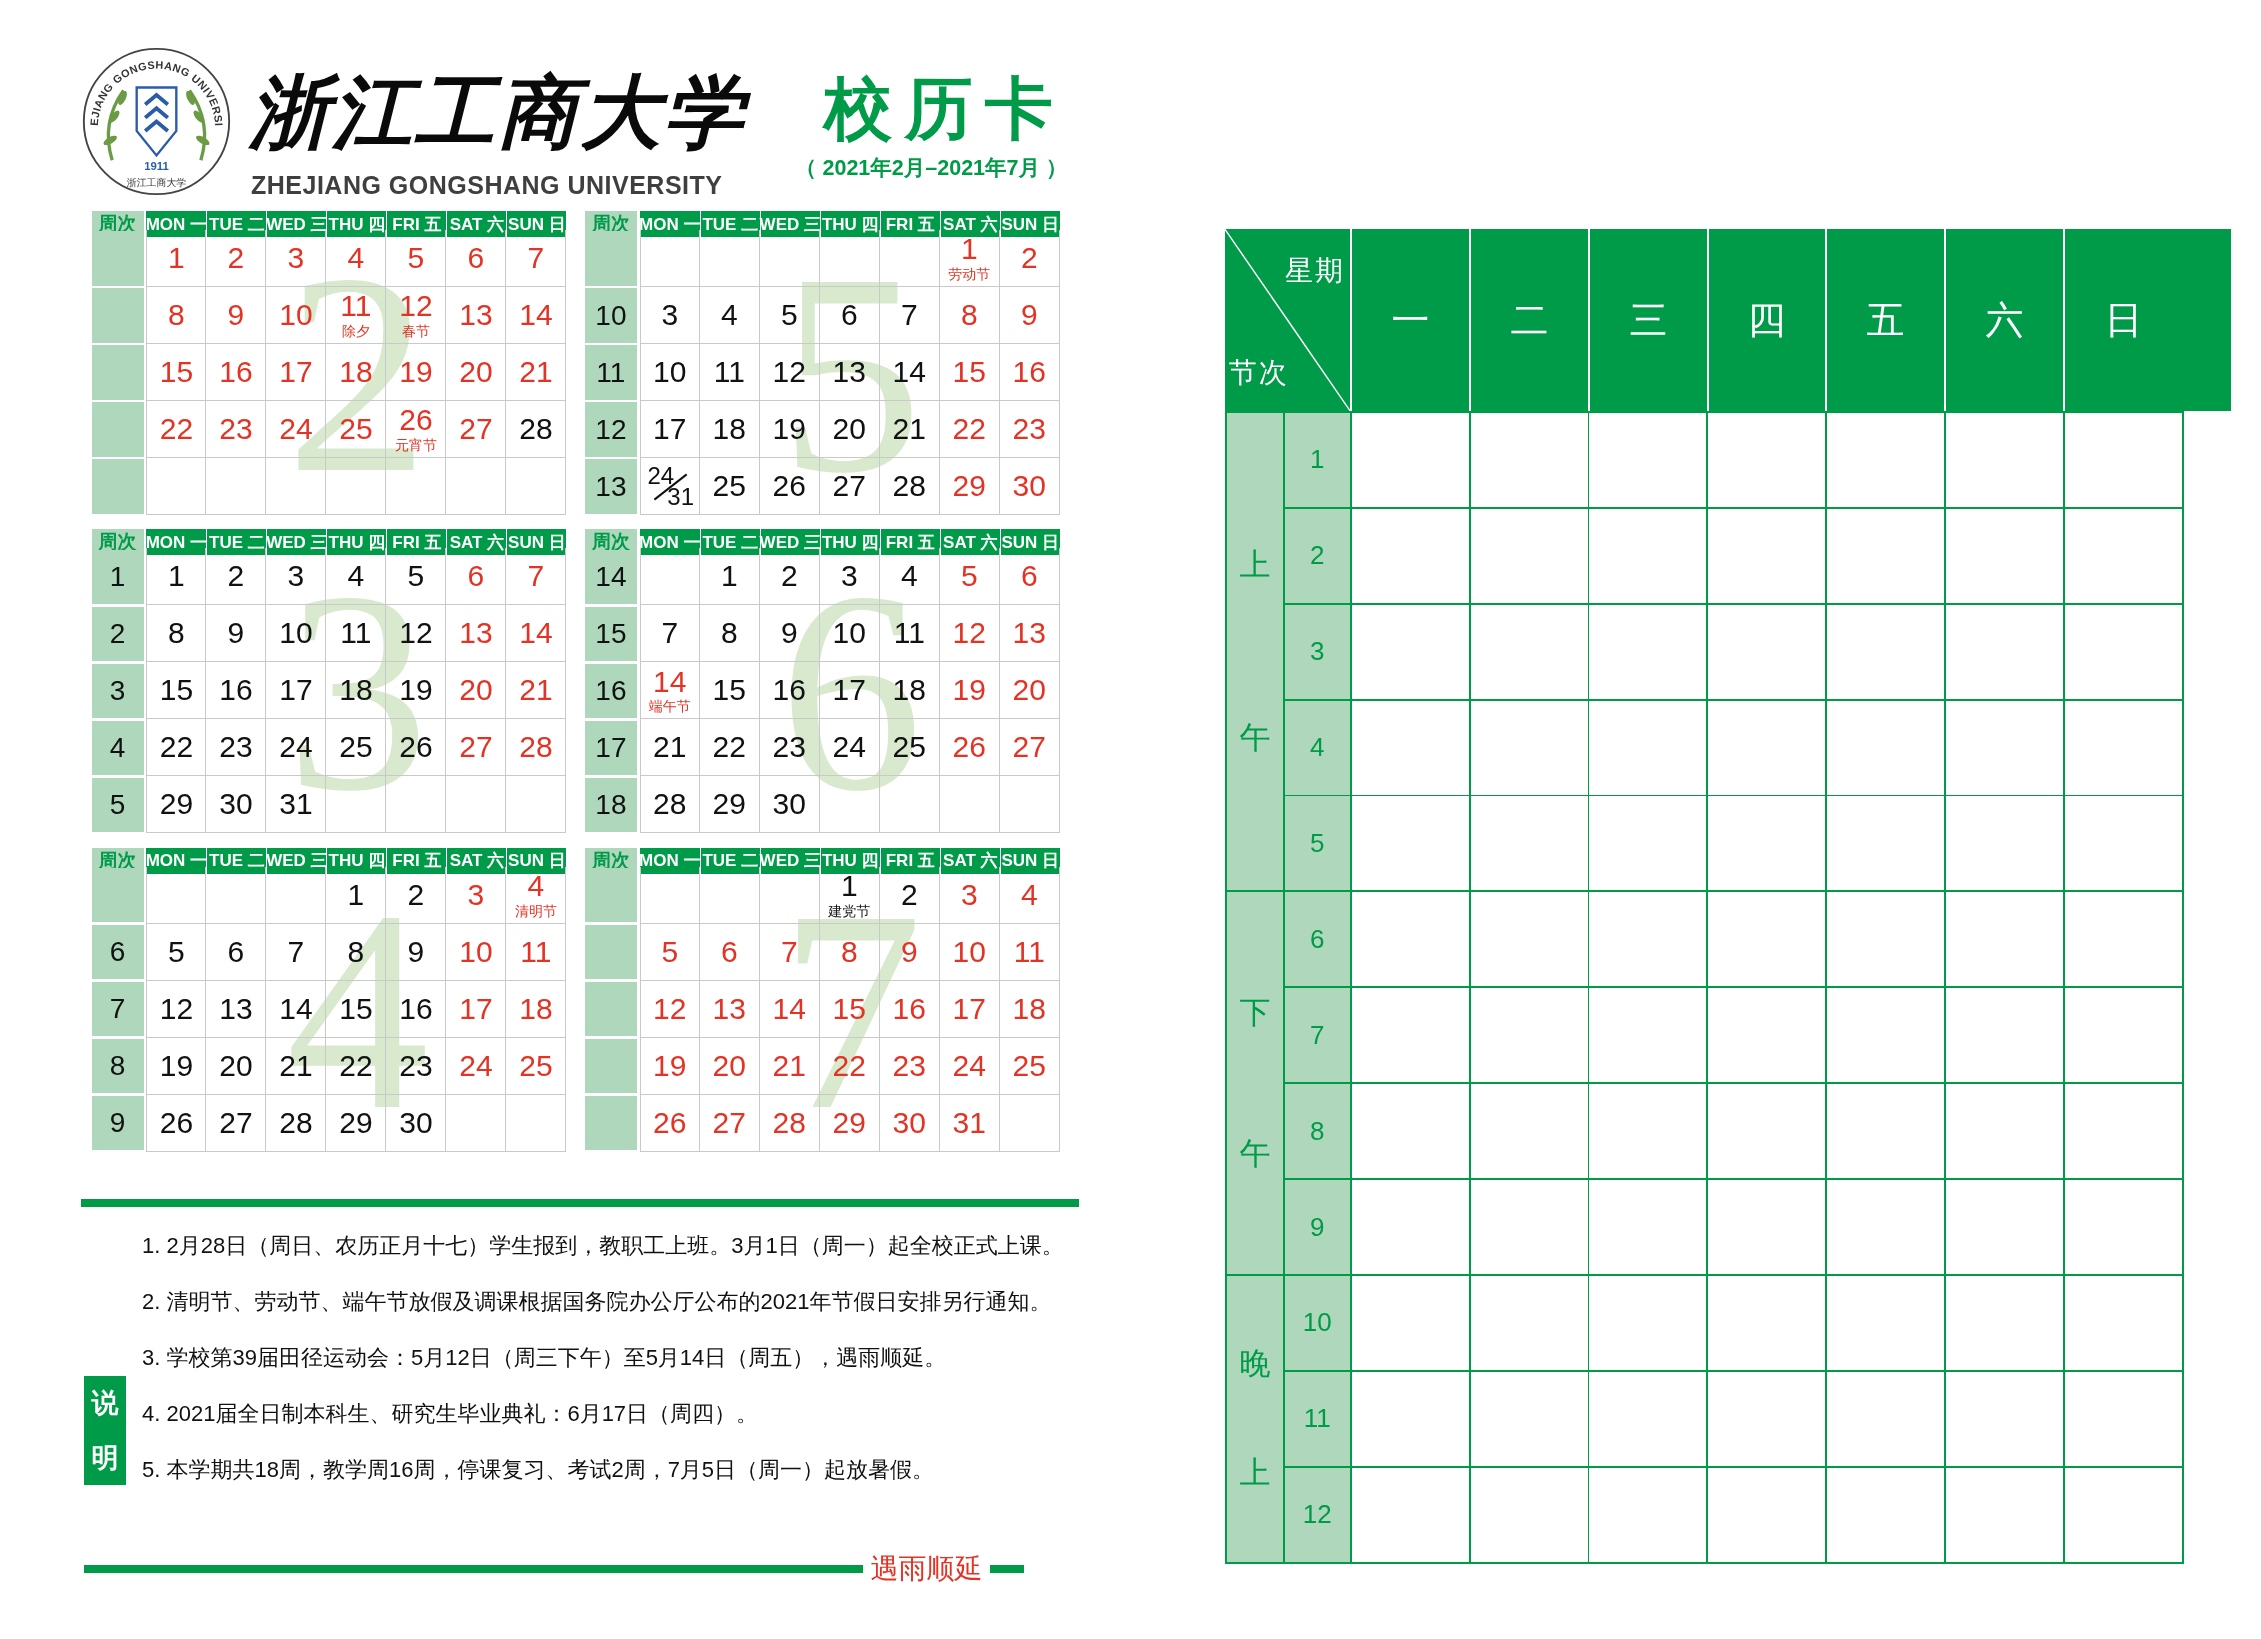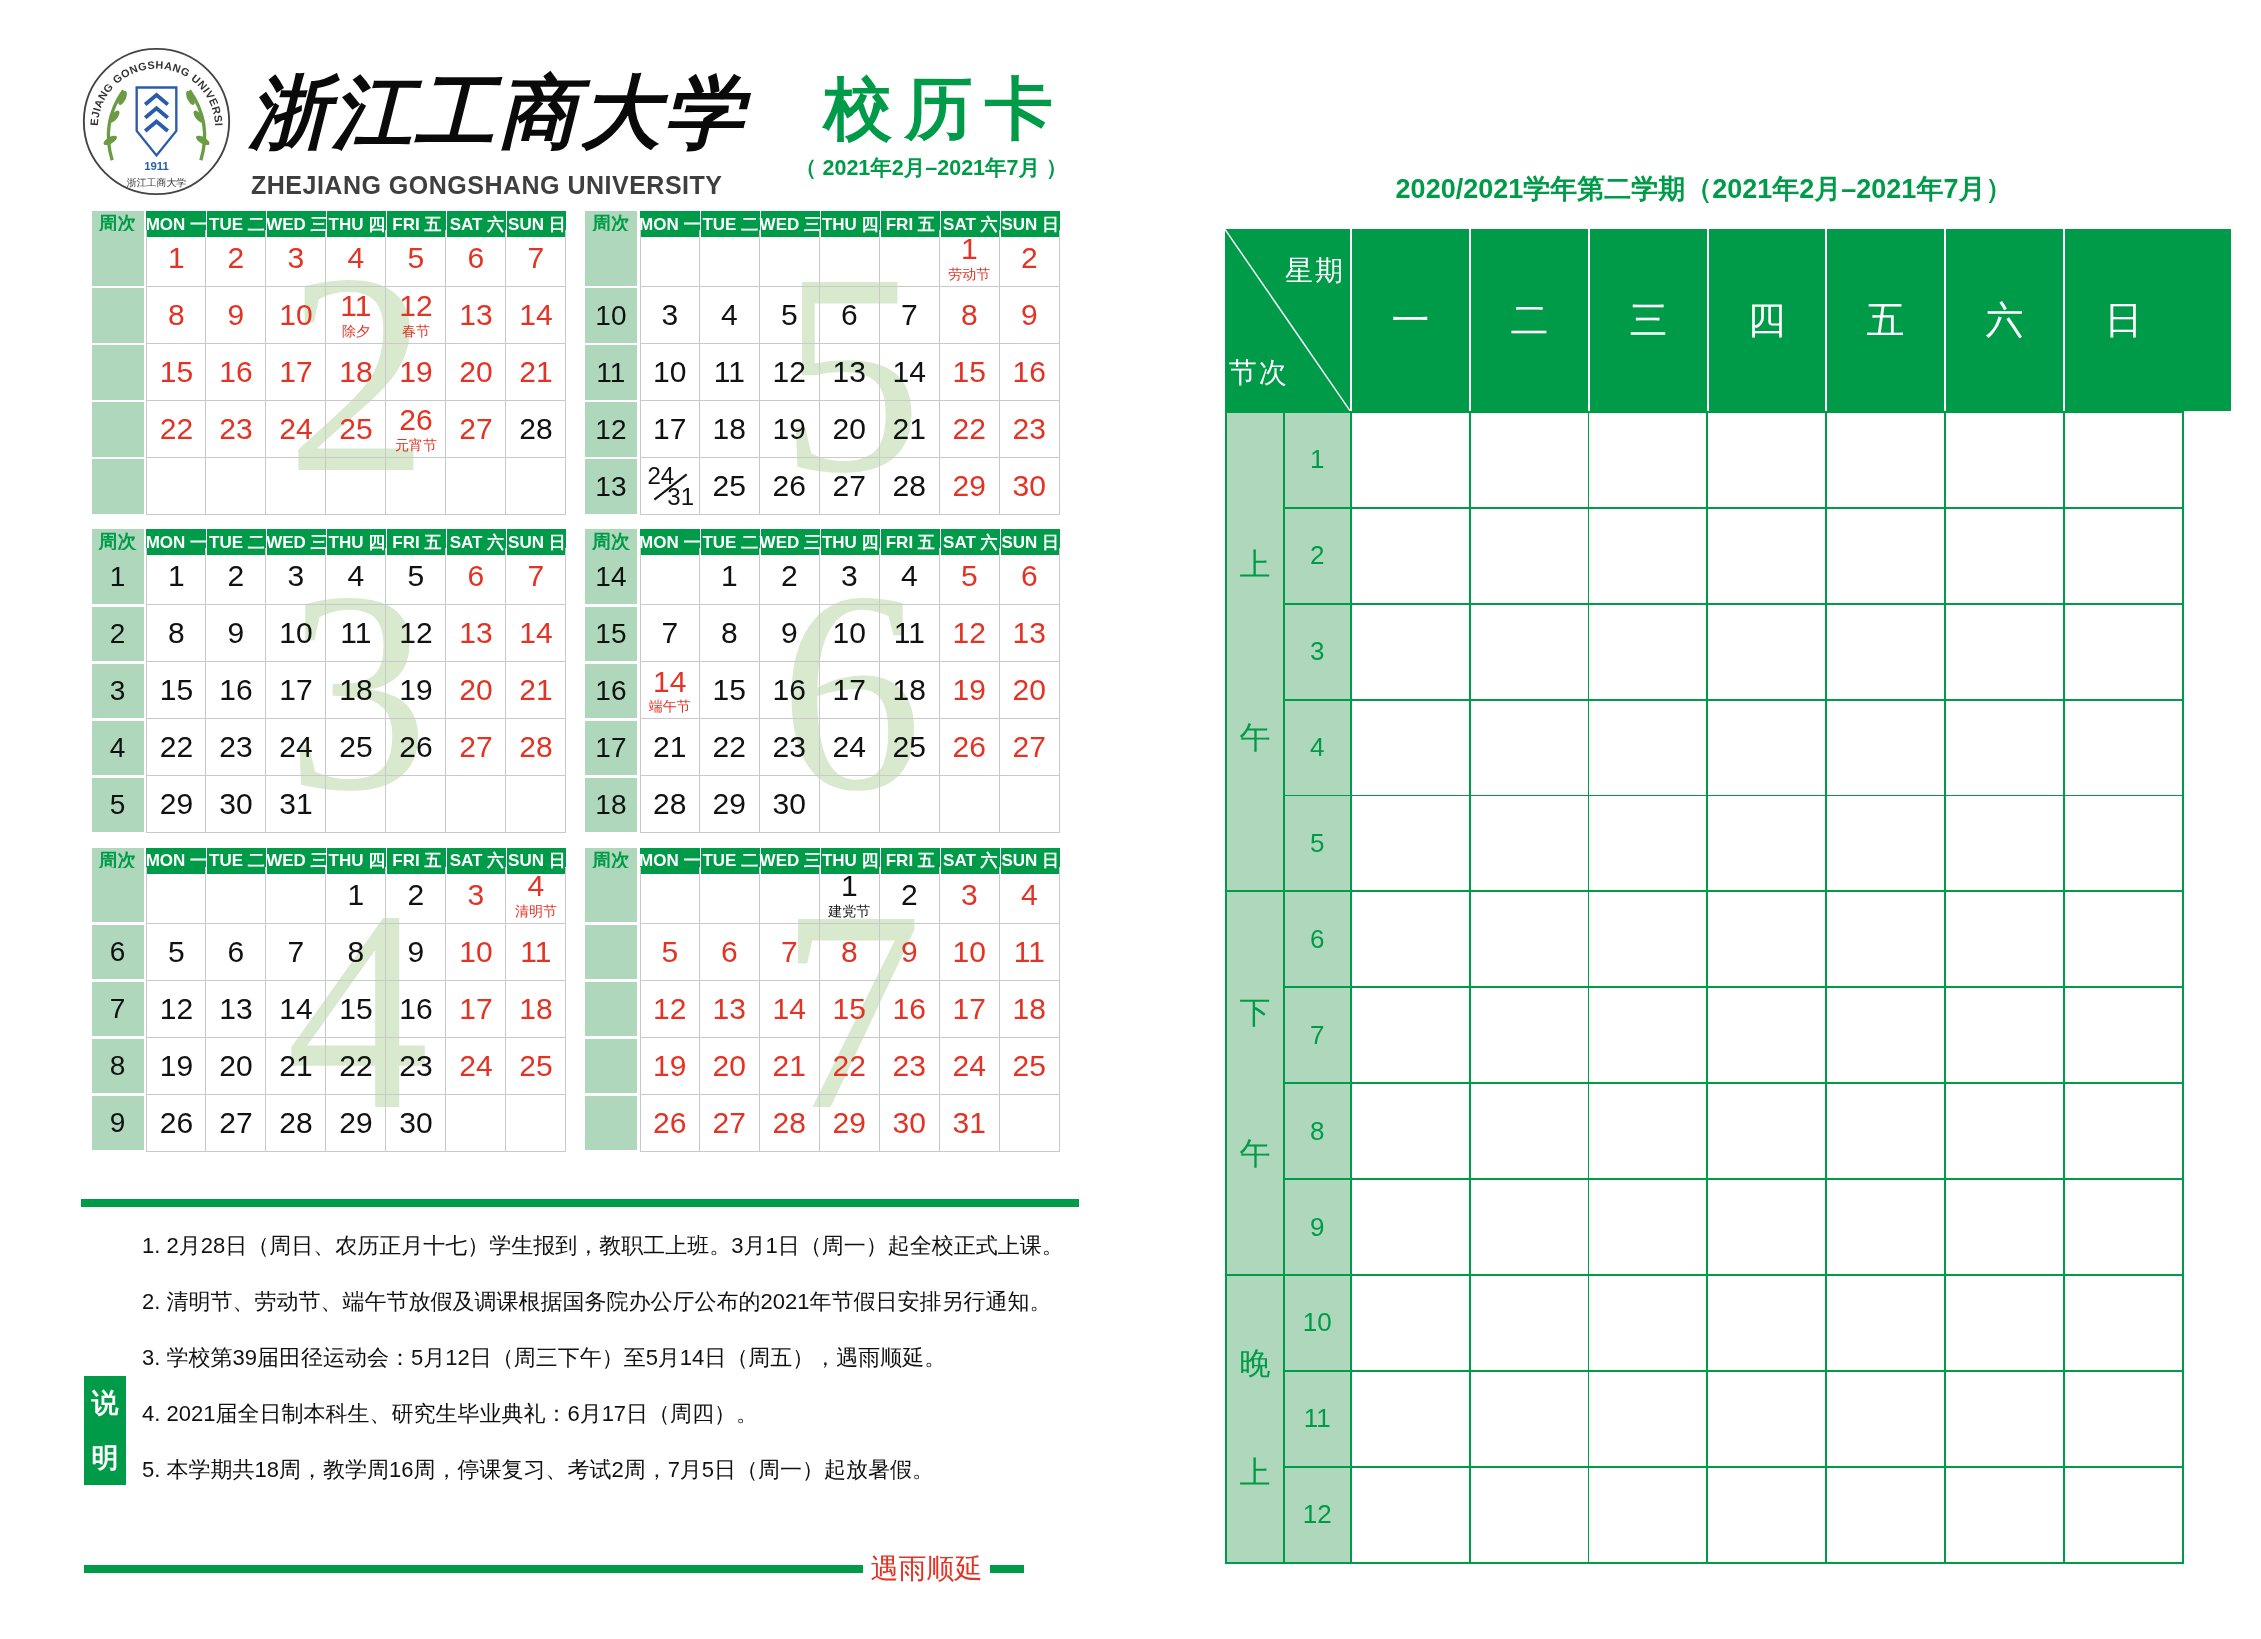--- a/index.html
+++ b/index.html
@@ -996,21 +996,20 @@
       </ol>
 
     <div class="footer">
       <div class="f-line"></div>
       <div class="f-text">遇雨顺延</div>
       <div class="f-dash"></div>
     </div>
   </section>
 
   <section class="right-page">
-    <div class="tt-subtitle">2020/2021学年第二学期（2021年2月–2021年7月）</div>
 
     <div class="tt-header">
       <svg class="corner-diag" width="125" height="182" viewBox="0 0 262 380">
         <line x1="0" y1="0" x2="262" y2="380" stroke="#fff" stroke-width="3"></line>
       </svg>
       <span class="corner-top">星期</span>
       <span class="corner-bottom">节次</span>
       <div class="hd-cols" id="dayCols">
           <div class="col-line" style="left: 125px;"></div>
           <div class="col-label" style="left: 127px;">一</div>

